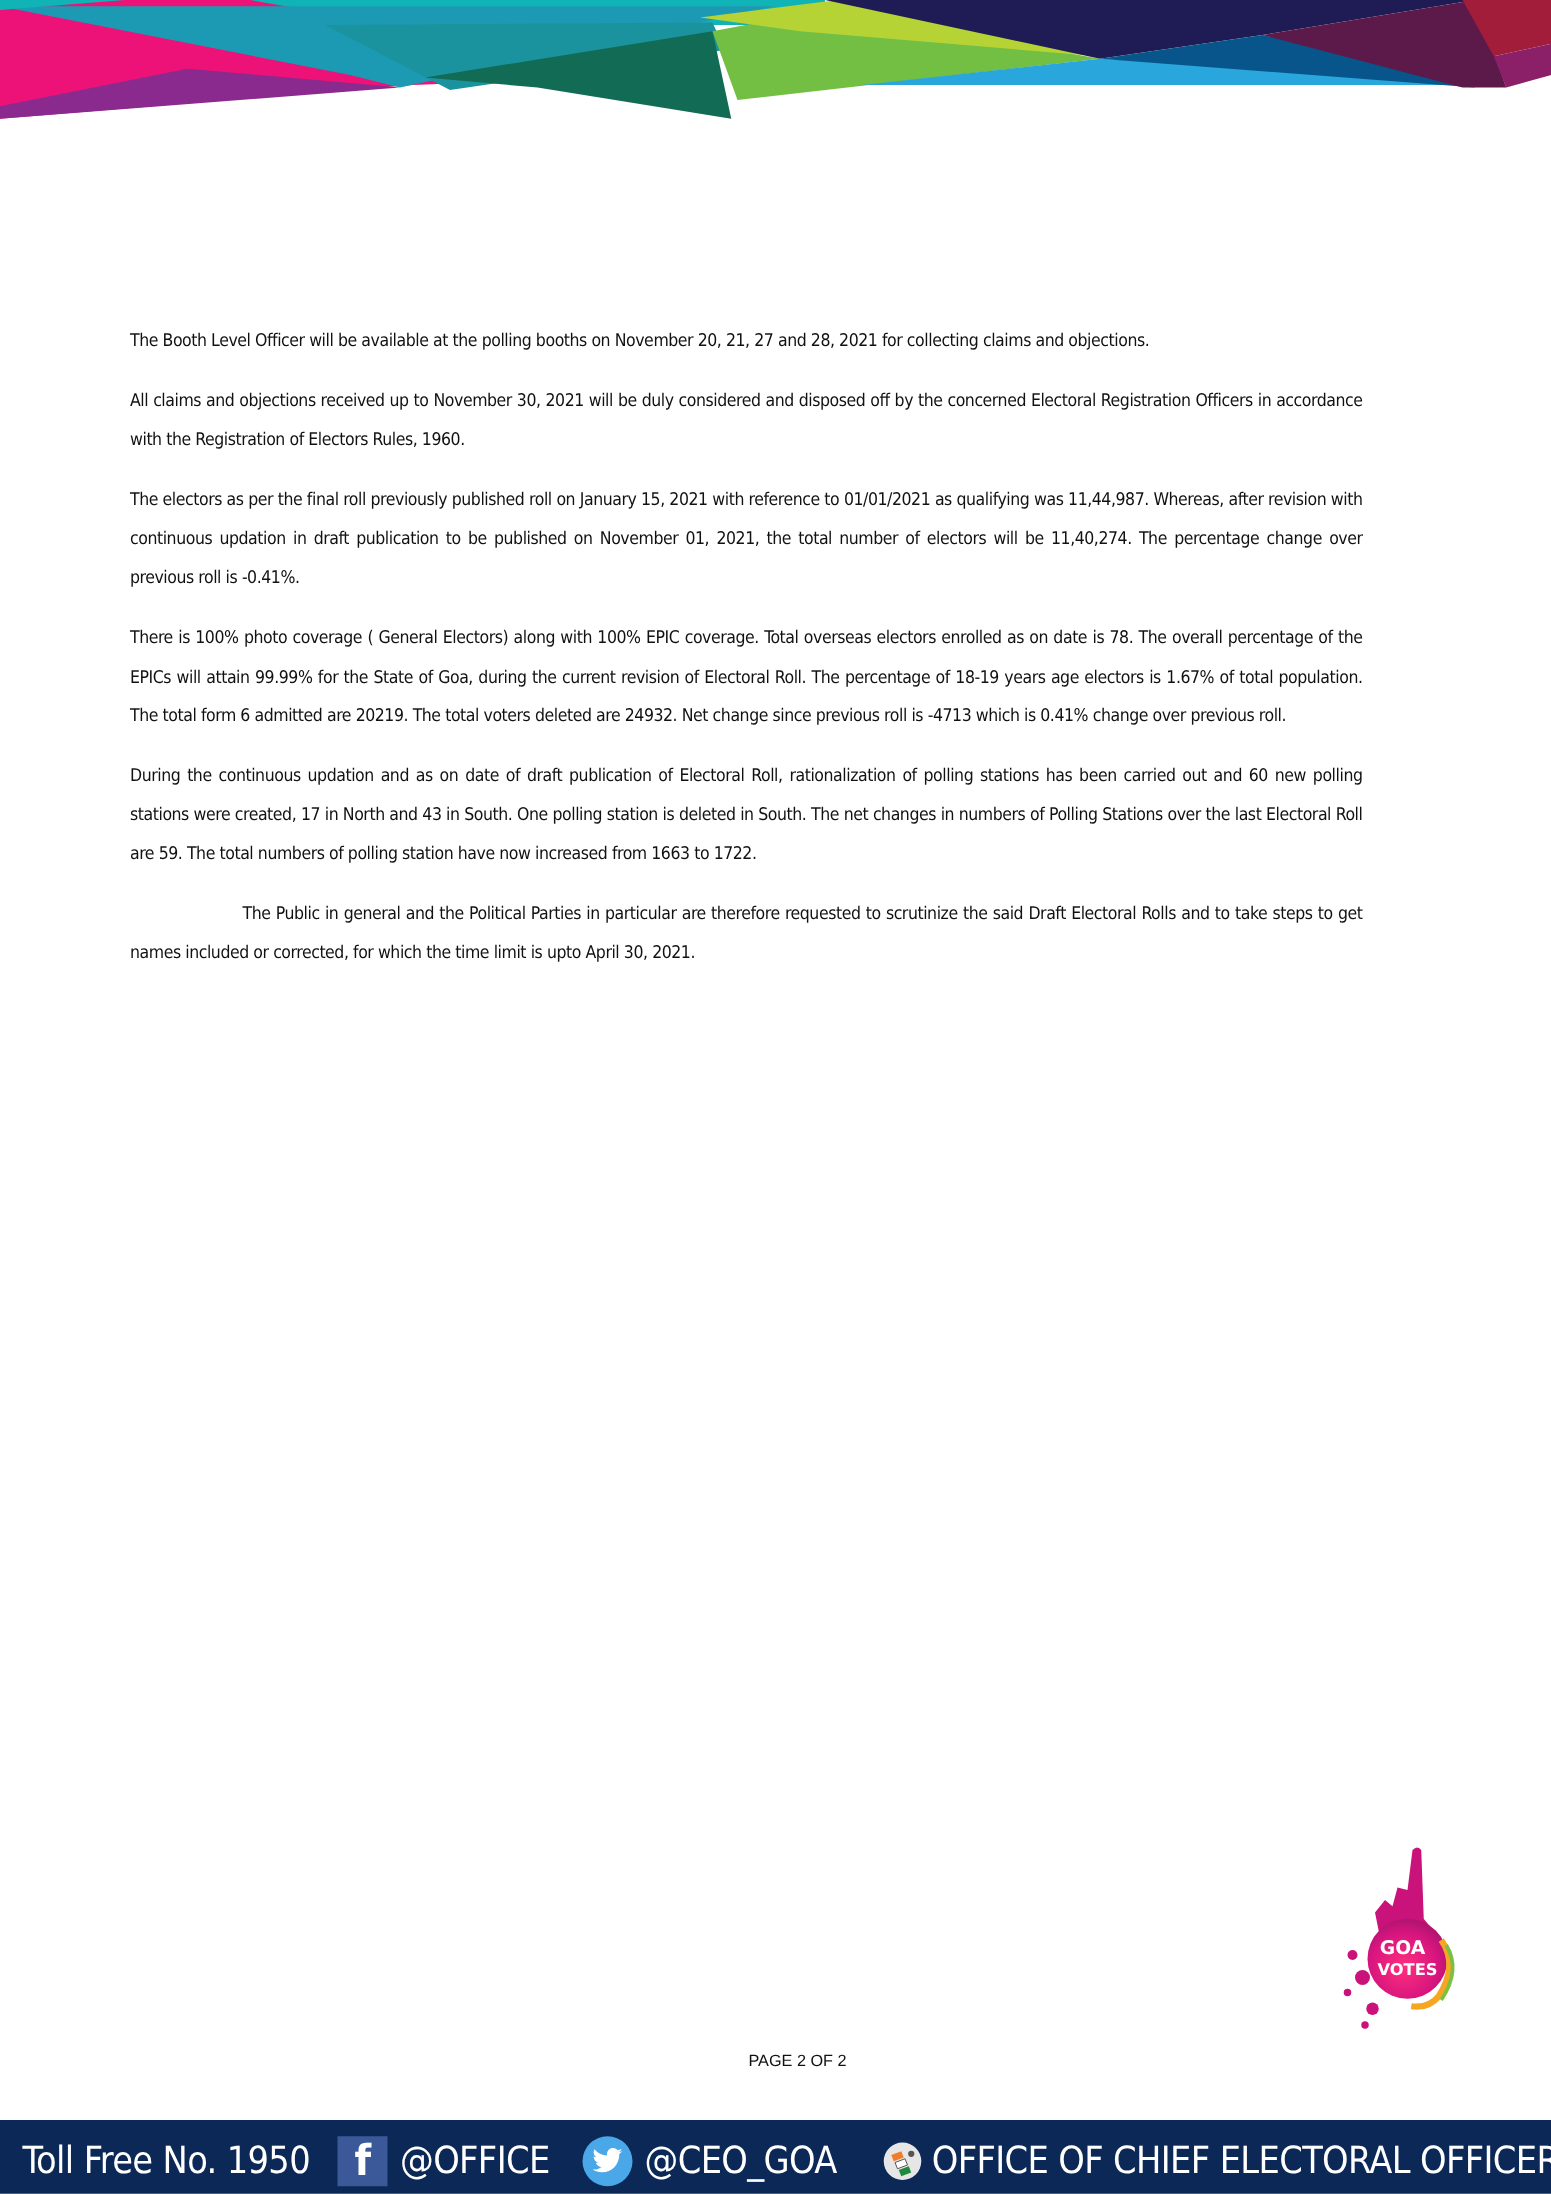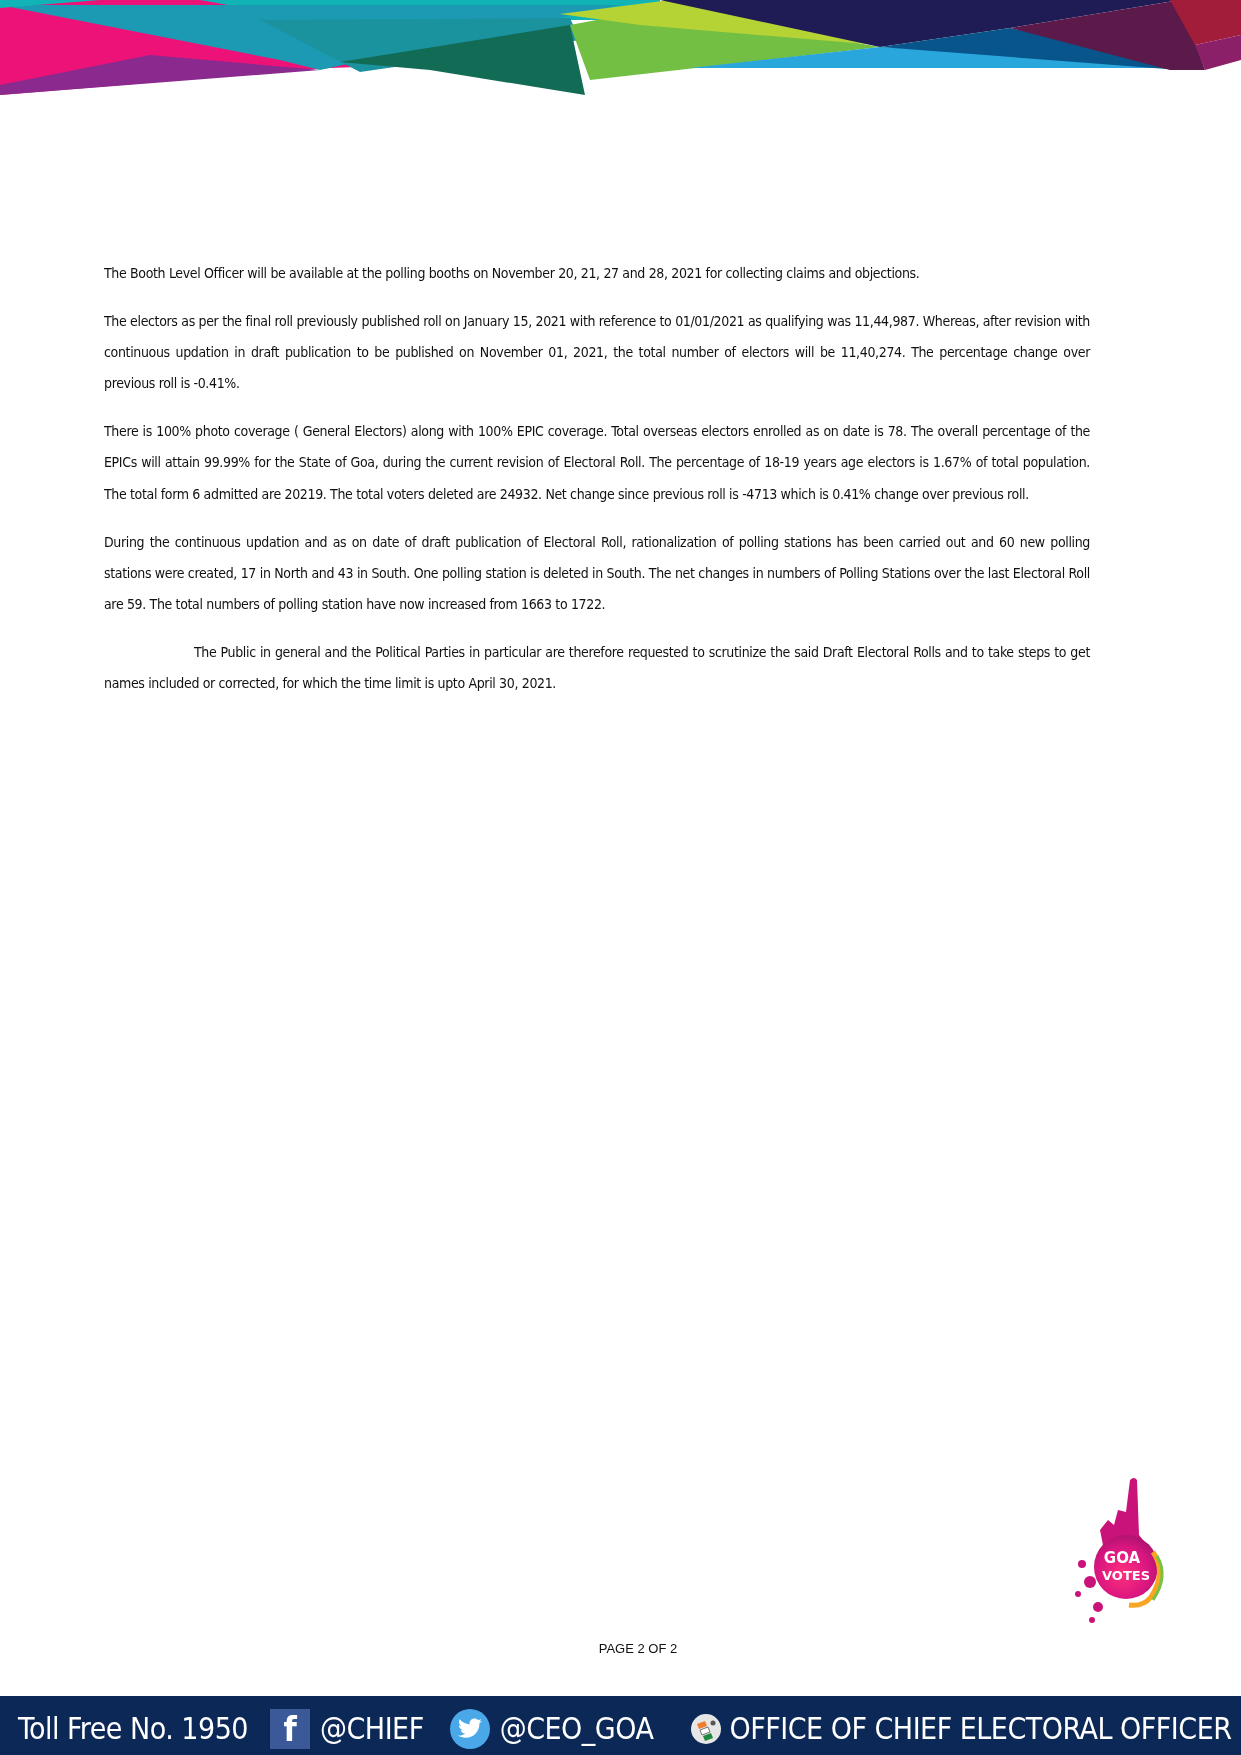--- a/index.html
+++ b/index.html
@@ -65,20 +65,21 @@
   <polygon points="660,0 1180,0 1010,28 880,47" fill="#1e1b55"></polygon>
   <polygon points="690,68 880,47 1100,58 1180,68" fill="#29a6dc"></polygon>
   <polygon points="880,47 1010,28 1160,60 1180,70" fill="#07558a"></polygon>
   <polygon points="1010,28 1180,0 1205,70 1170,70" fill="#5c1a4a"></polygon>
   <polygon points="1170,0 1241,0 1241,35 1195,45" fill="#a11d3a"></polygon>
   <polygon points="1195,45 1241,35 1241,60 1205,70" fill="#8c2068"></polygon>
 </svg>
 
 <div class="body-text">
   <p>The Booth Level Officer will be available at the polling booths on November 20, 21, 27 and 28, 2021 for collecting claims and objections.</p>
+  <p>All claims and objections received up to November 30, 2021 will be duly considered and disposed off by the concerned Electoral Registration Officers in accordance with the Registration of Electors Rules, 1960.</p>
   <p>The electors as per the final roll previously published roll on January 15, 2021 with reference to 01/01/2021 as qualifying was 11,44,987. Whereas, after revision with continuous updation in draft publication to be published on November 01, 2021, the total number of electors will be 11,40,274. The percentage change over previous roll is -0.41%.</p>
   <p>There is 100% photo coverage ( General Electors) along with 100% EPIC coverage. Total overseas electors enrolled as on date is 78. The overall percentage of the EPICs will attain 99.99% for the State of Goa, during the current revision of Electoral Roll. The percentage of 18-19 years age electors is 1.67% of total population. The total form 6 admitted are 20219. The total voters deleted are 24932. Net change since previous roll is -4713 which  is 0.41% change over previous roll.</p>
   <p>During the continuous updation and as on date of draft publication of Electoral Roll, rationalization of polling stations has been carried out and 60 new polling stations were created, 17 in North and 43 in South. One polling station is deleted in South. The net changes in numbers of Polling Stations over the last Electoral Roll are 59. The total numbers of polling station have now increased from 1663 to 1722.</p>
   <p class="indent">The Public in general and the Political Parties in particular are therefore requested to scrutinize the said Draft Electoral Rolls and to take steps to get names included or corrected, for which the time limit is upto April 30, 2021.</p>
 </div>
 
 <svg class="logo" viewBox="0 0 120 155">
   <defs>
     <radialGradient id="lg" cx="45%" cy="60%" r="60%">
       <stop offset="0%" stop-color="#ff2f7d"></stop>
@@ -98,21 +99,21 @@
   <text x="54" y="91" text-anchor="middle" font-family="DejaVu Sans, sans-serif" font-size="15" font-weight="bold" fill="#ffffff">GOA</text>
   <text x="58" y="108" text-anchor="middle" font-family="DejaVu Sans, sans-serif" font-size="13" font-weight="bold" fill="#ffffff">VOTES</text>
 </svg>
 
 <div class="page-num">PAGE 2 OF 2</div>
 
 <div class="footer">
   <span class="seg toll">Toll Free No. 1950</span>
   <span class="seg">
     <span class="fb-icon">f</span>
-    <span>@CHIEF</span>
+    <span>@OFFICE</span>
   </span>
   <span class="seg">
     <span class="tw-icon">
       <svg width="26" height="22" viewBox="0 0 24 20">
         <path d="M23 2.5c-.8.4-1.7.6-2.6.7.9-.6 1.6-1.4 2-2.5-.9.5-1.9.9-2.9 1.1C18.6.9 17.4.3 16.1.3c-2.5 0-4.5 2-4.5 4.5 0 .4 0 .7.1 1C7.9 5.6 4.6 3.8 2.4 1.1c-.4.7-.6 1.4-.6 2.3 0 1.6.8 2.9 2 3.7-.7 0-1.4-.2-2-.6v.1c0 2.2 1.6 4 3.6 4.4-.4.1-.8.2-1.2.2-.3 0-.6 0-.8-.1.6 1.8 2.2 3.1 4.2 3.1-1.5 1.2-3.5 1.9-5.6 1.9H1c2 1.3 4.4 2 6.9 2 8.3 0 12.8-6.9 12.8-12.8v-.6c.9-.6 1.7-1.4 2.3-2.2z" fill="#ffffff"></path>
       </svg>
     </span>
     <span>@CEO_GOA</span>
   </span>
   <span class="seg">

